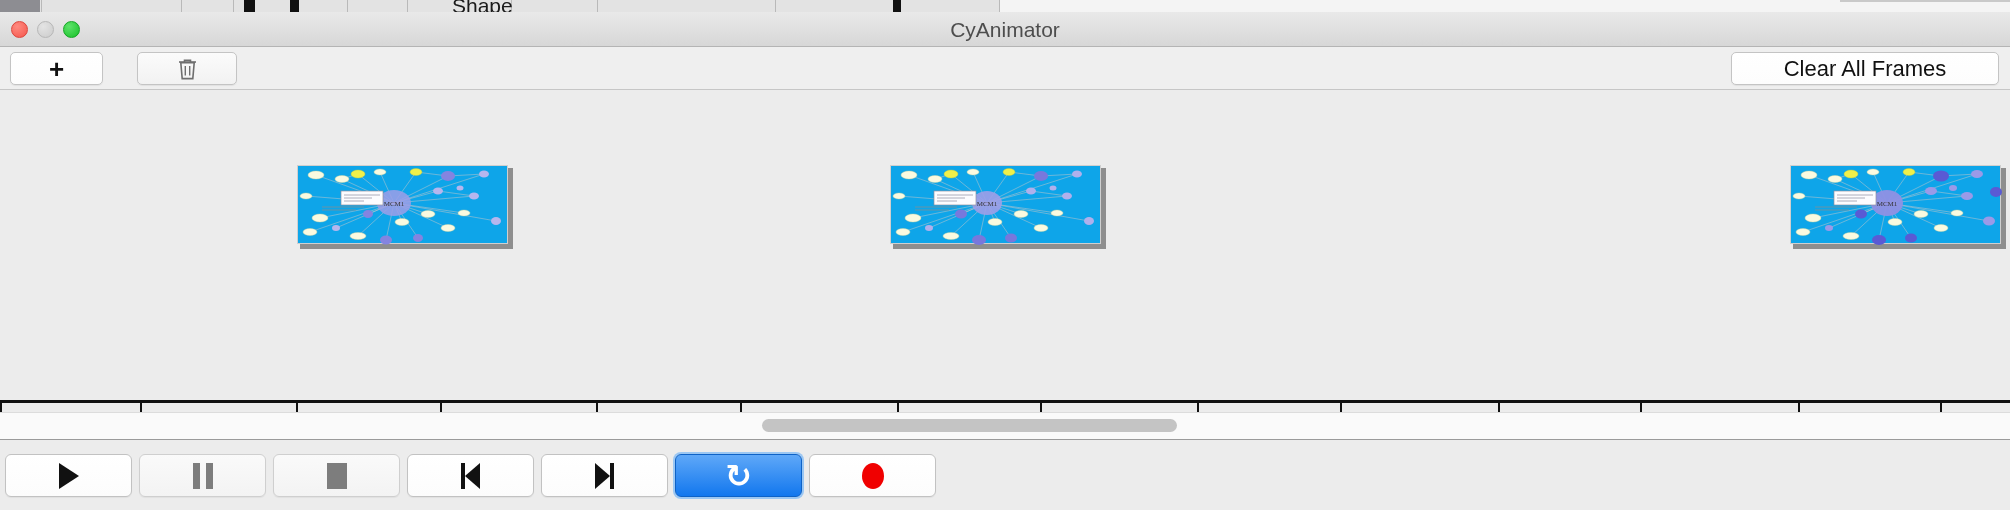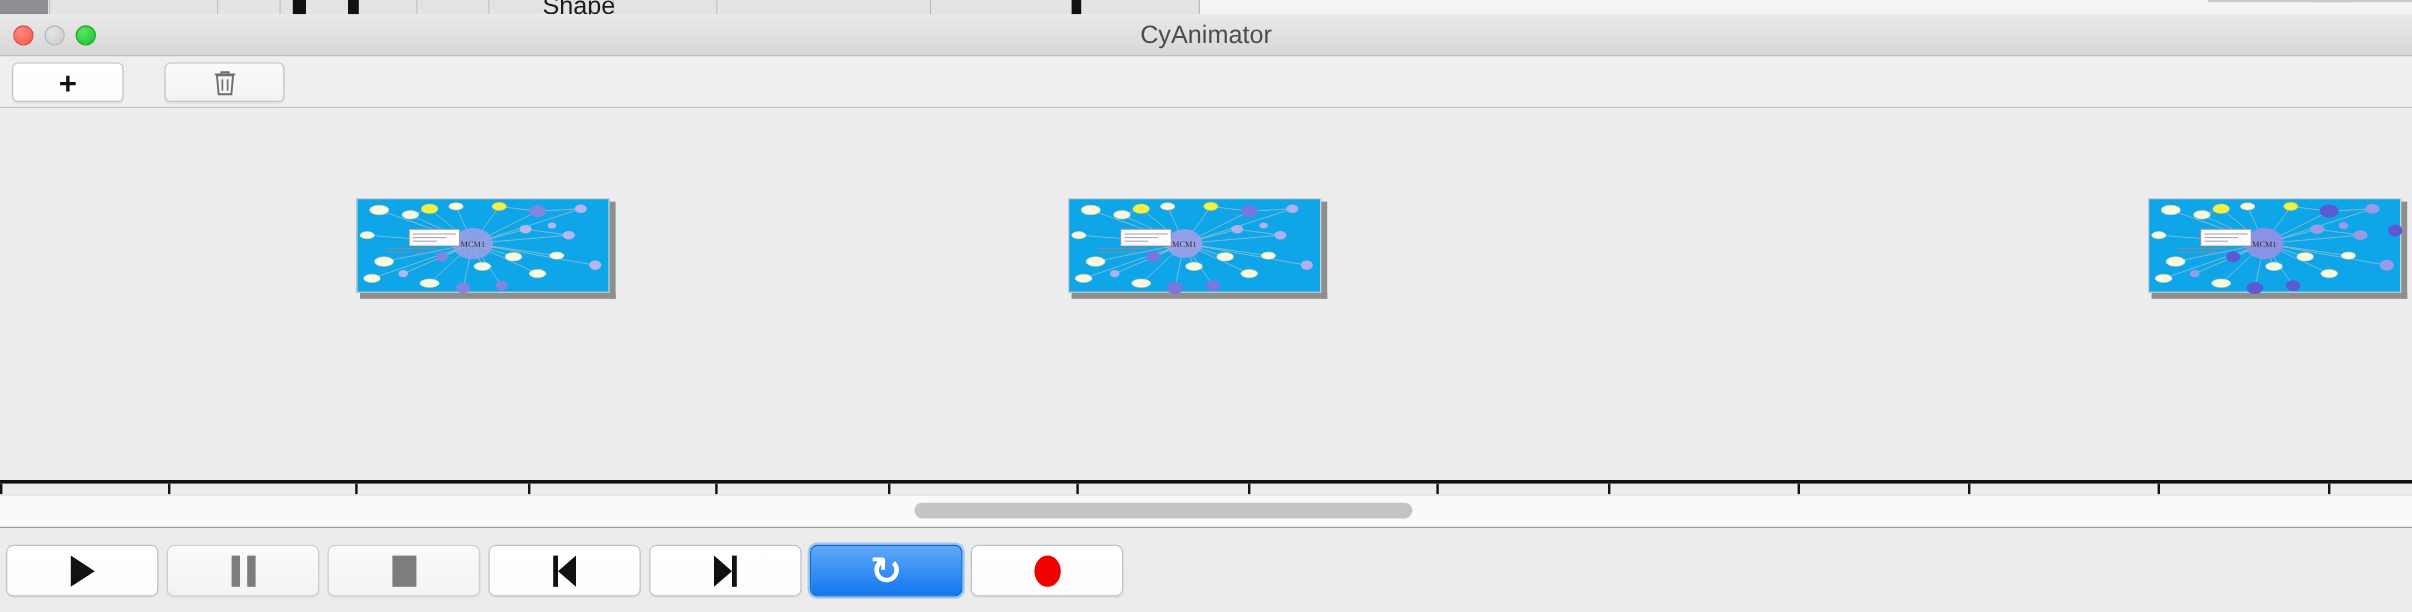--- a/index.html
+++ b/index.html
@@ -201,20 +201,23 @@
     <span>
       <svg class="trash-svg" width="21" height="24" viewBox="0 0 21 24">
         <path d="M2 5 h17" stroke="#6e6e6e" stroke-width="1.6" fill="none"></path>
         <path d="M7.5 5 V3.2 h6 V5" stroke="#6e6e6e" stroke-width="1.6" fill="none"></path>
         <path d="M3.8 5.8 L5.2 21.6 h10.6 L17.2 5.8 Z" stroke="#6e6e6e" stroke-width="1.6" fill="none"></path>
         <path d="M8.3 9 V18.6 M12.7 9 V18.6" stroke="#6e6e6e" stroke-width="1.4" fill="none"></path>
       </svg>
     </span>
   </div>
 
+  <div class="tbtn" id="clear-btn">
+    <span>Clear All Frames</span>
+  </div>
 </div>
 
 <div id="timeline-panel">
 
   <div class="frame" style="left:297px; top:75px;">
     <div class="frame-shadow-b"></div>
     <div class="frame-shadow-r"></div>
     <div class="frame-card">
       <svg class="net" viewBox="0 0 211 79">
         <g stroke="#c9c9c9" stroke-width="0.5" fill="none">

